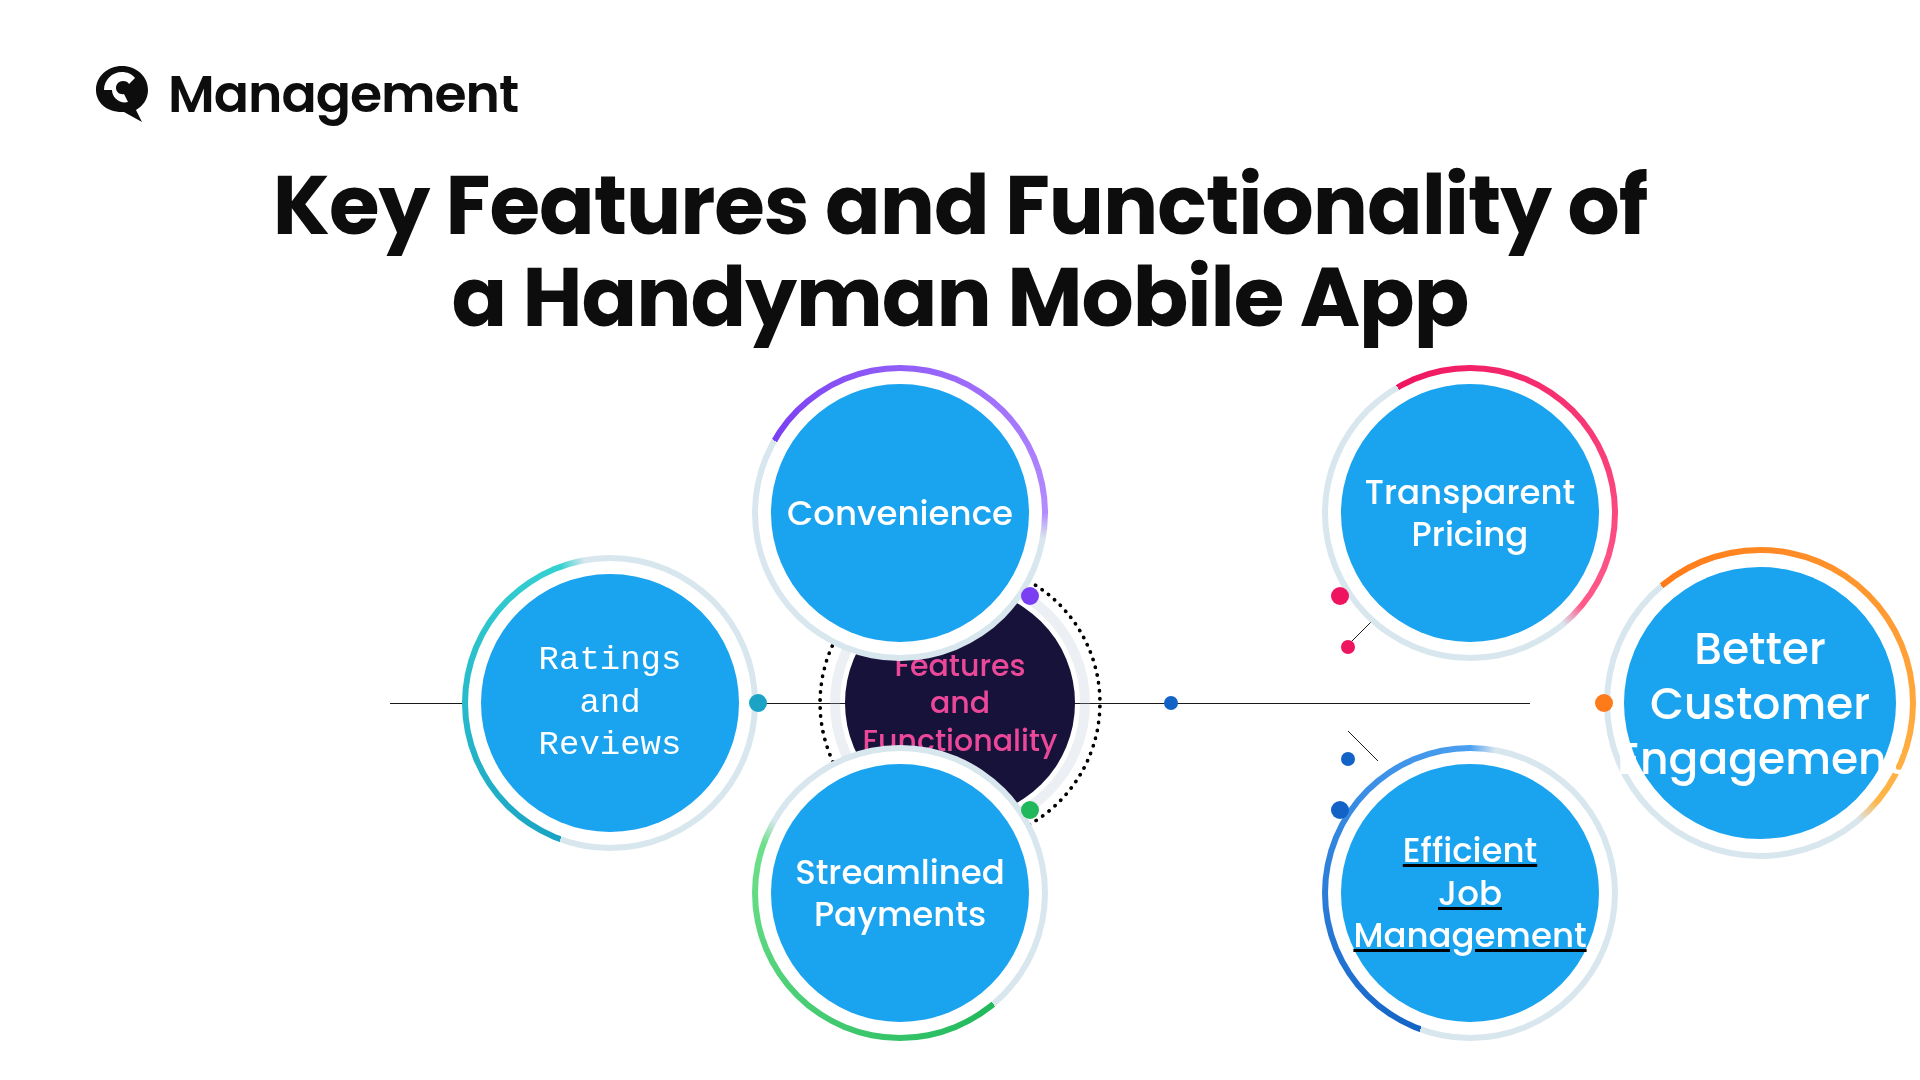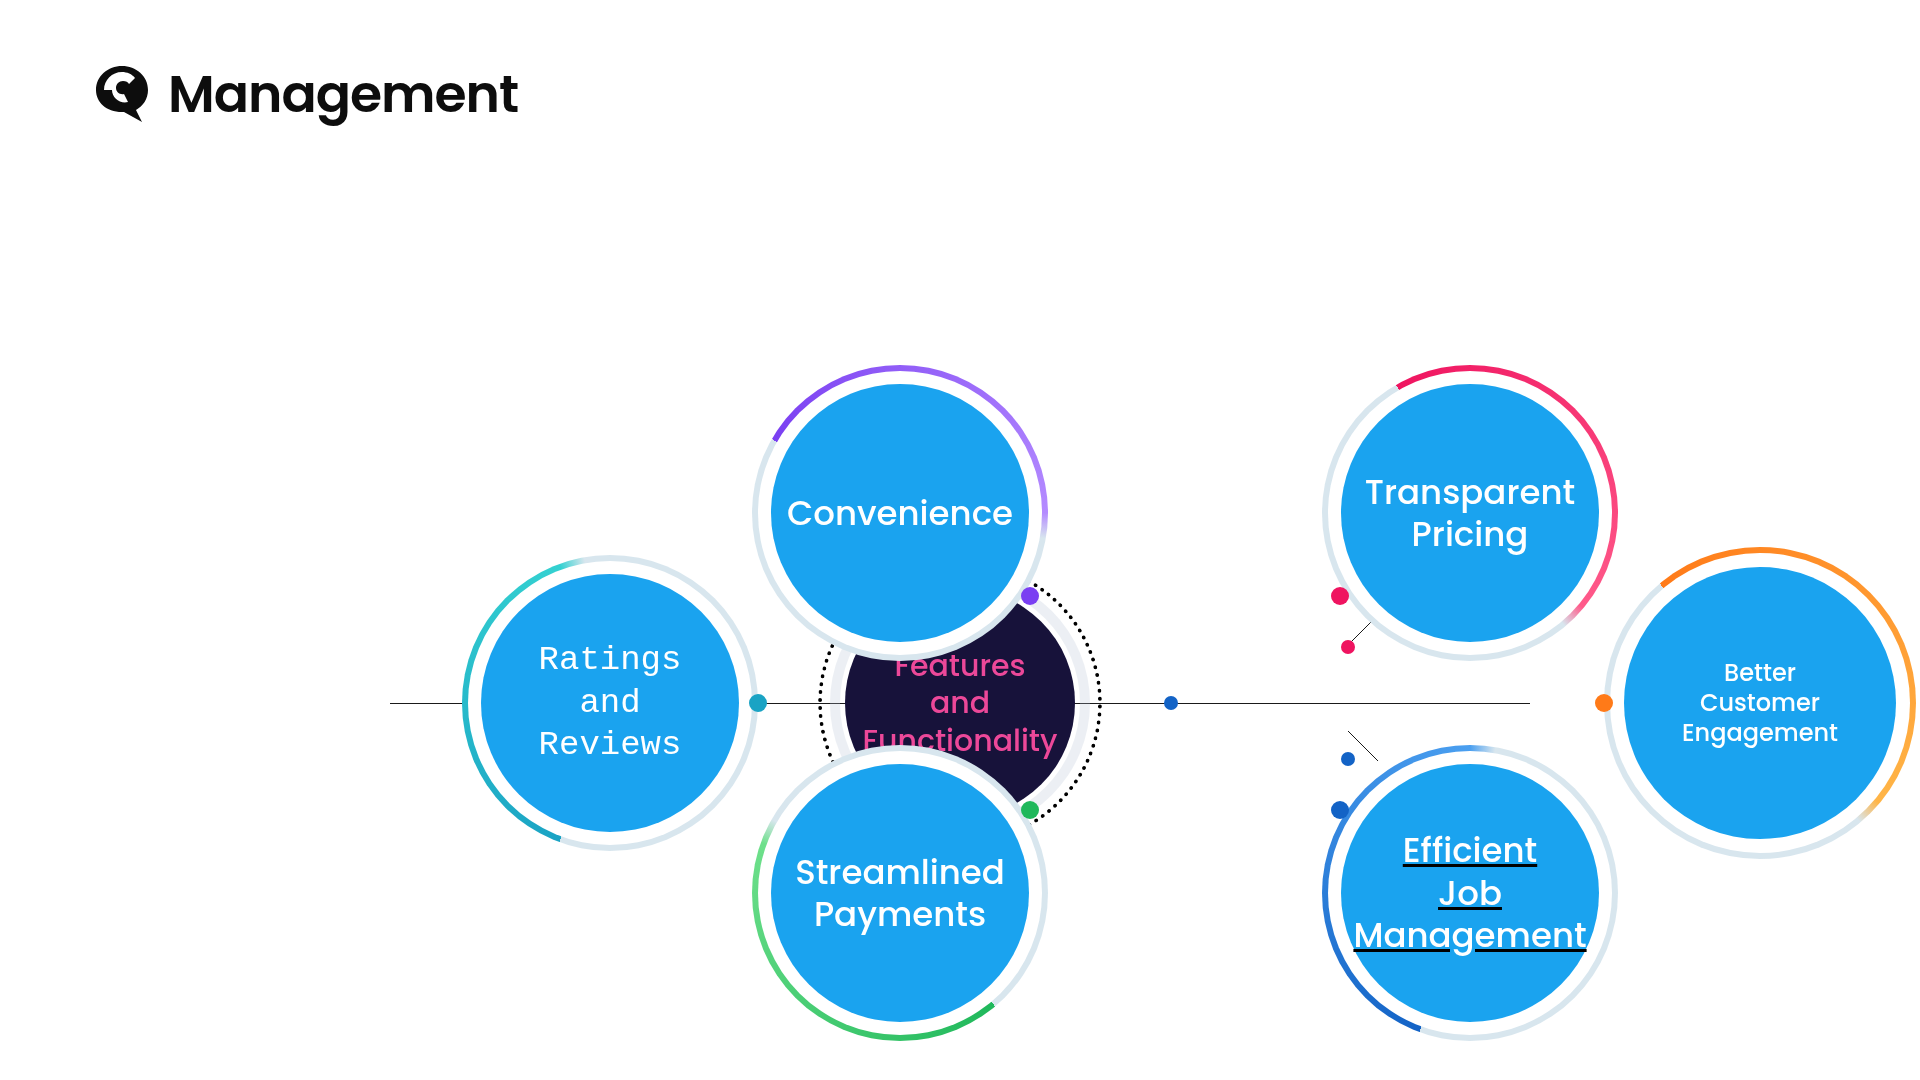--- a/index.html
+++ b/index.html
@@ -32,38 +32,39 @@
   .node { position: absolute; transform: translate(-50%, -50%); z-index: 5; }
   .node-outer { position: relative; border-radius: 50%; display: flex; align-items: center; justify-content: center; }
   .node-outer::before { content: ""; position: absolute; inset: 6px; border-radius: 50%; background: #fff; }
   .node-inner { position: relative; border-radius: 50%; background: #1aa3ef; display: flex; align-items: center; justify-content: center; text-align: center; color: #fff; font-weight: 500; line-height: 1.25; }
   .arc-dot { position: absolute; width: 18px; height: 18px; border-radius: 50%; transform: translate(-50%, -50%); z-index: 6; }
 
   
   .sz-lg .node-outer { width: 296px; height: 296px; justify-content: center; }
   .sz-lg .node-inner { width: 258px; height: 258px; font-size: 34px; }
   .sz-xl .node-outer { width: 312px; height: 312px; }
-  .sz-xl .node-inner { width: 272px; height: 272px; font-size: 24px; }
+  .sz-xl .node-inner { width: 272px; height: 272px; font-size: 44px; }
 
 </style>
 </head>
 <body>
 
 <div class="canvas">
 
   <div class="logo">
     <span class="logo-mark">
       <svg viewBox="0 0 64 64" width="64" height="64">
         <path d="M32 4c14 0 26 10 26 24 0 9-5 16-12 20l6 12-18-10c-1 0-2 0-2 0C16 50 6 40 6 28 6 14 18 4 32 4z
                  M22 28c0 8 8 14 16 12l-4-8c-4 1-8-2-8-6 0-4 3-7 7-7 3 0 5 1 6 3l6-6c-3-4-8-6-13-6-10 0-18 8-18 18 0 0 0 0 0 0" fill="#0d0d0d"></path>
       </svg>
     </span>
     <span class="logo-text">Management</span>
   </div>
 
+  <h1 class="title">Key Features and Functionality of<br>a Handyman Mobile App</h1>
 
   <div class="diagram">
 
     <div class="link" style="left:160px; top:338px; width:1140px;"></div>
 
     <div class="dot" style="left:519px; top:338px; background:#1aa3c4;"></div>
     <div class="dot" style="left:941px; top:338px; background:#1363c6;"></div>
 
     <div class="center-wrap">
       <div class="center-ring">

